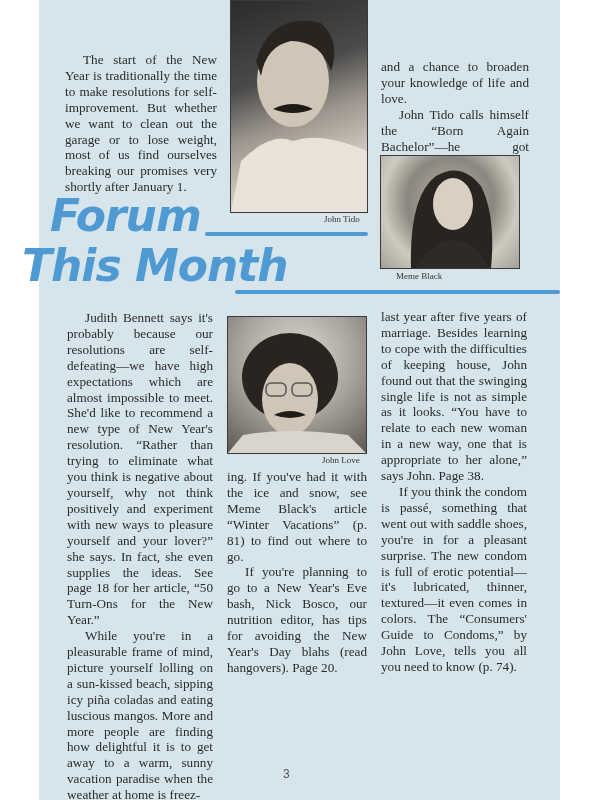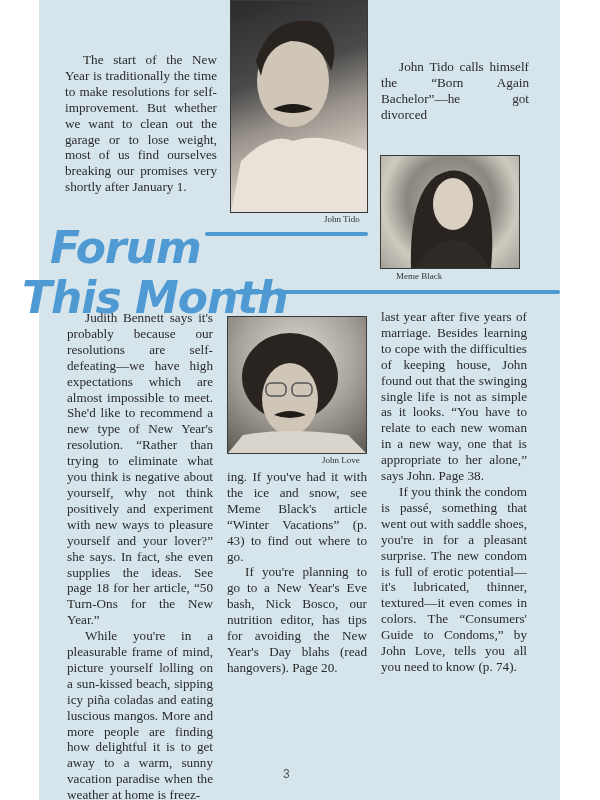--- a/index.html
+++ b/index.html
@@ -3,21 +3,21 @@
 <meta charset="utf-8">
 <style>
   html, body { margin:0; padding:0; }
   body { width:600px; height:800px; background:#ffffff; position:relative; overflow:hidden; }
   .page { position:absolute; left:39px; top:0; width:521px; height:800px; background:#d6e5ec; }
   .txt { position:absolute; font-family:"Liberation Serif", serif; font-size:13.2px; line-height:15.9px; color:#2a2a2a; text-align:justify; hyphens:manual; }
   .txt p { margin:0; text-indent:18px; }
   .txt p.noindent { text-indent:0; }
   .photo { position:absolute; background:#5b5b5b; border:1px solid #3a3a3a; overflow:hidden; }
   .caption { position:absolute; font-family:"Liberation Serif", serif; font-size:9px; color:#333; }
-  .title { position:absolute; font-family:"DejaVu Sans", sans-serif; font-style:italic; font-weight:bold; color:#4f9ad3; letter-spacing:-1px;margin-top:32px; }
+  .title { position:absolute; font-family:"DejaVu Sans", sans-serif; font-style:italic; font-weight:bold; color:#4f9ad3; letter-spacing:-1px; }
   .rule { position:absolute; height:4px; background:#4f9ad3; border-radius:2px; }
   .pagenum { position:absolute; left:283px; top:767px; font-family:"Liberation Sans", sans-serif; font-size:12px; color:#555; }
 </style>
 </head>
 <body>
 
 <div class="page"></div>
 
 <div class="txt" style="left:65px; top:52px; width:152px;">
   <p>The start of the New Year is traditionally the time to make resolutions for self-improvement. But whether we want to clean out the garage or to lose weight, most of us find ourselves breaking our promises very shortly after January 1.</p>
@@ -27,20 +27,21 @@
   <svg width="136" height="211" viewBox="0 0 136 211">
     <ellipse cx="62" cy="80" rx="36" ry="46" fill="#cfc6b8"></ellipse>
     <path d="M25 60 Q40 10 90 22 Q110 40 100 70 Q90 40 60 40 Q35 45 30 75 Z" fill="#2a2420"></path>
     <path d="M42 108 Q62 98 82 108 Q62 116 42 108 Z" fill="#1e1a16"></path>
     <path d="M0 211 L10 160 Q40 130 62 140 Q90 130 136 150 L136 211 Z" fill="#e8e2d8"></path>
   </svg>
 </div>
 <div class="caption" style="left:324px; top:214px;">John Tido</div>
 
 <div class="txt" style="left:381px; top:59px; width:148px;">
+  <p class="noindent">and a chance to broaden your knowledge of life and love.</p>
   <p>John Tido calls himself the “Born Again Bachelor”—he got divorced</p>
 </div>
 
 <div class="photo" style="left:380px; top:155px; width:138px; height:112px; background:radial-gradient(circle at 50% 40%,#b8b2a8 0%,#8c877e 45%,#cfcac0 70%,#a6a198 100%);">
   <svg width="138" height="112" viewBox="0 0 138 112">
     <path d="M30 112 Q28 40 55 20 Q80 5 100 30 Q115 60 110 112 Z" fill="#2a2420"></path>
     <ellipse cx="72" cy="48" rx="20" ry="26" fill="#d9d0c2"></ellipse>
     <path d="M35 112 Q50 85 72 84 Q95 85 108 112 Z" fill="#2e2a26"></path>
   </svg>
 </div>
@@ -62,21 +63,21 @@
     <ellipse cx="62" cy="82" rx="28" ry="36" fill="#cfc6b8"></ellipse>
     <rect x="38" y="66" width="20" height="13" rx="5" fill="none" stroke="#555" stroke-width="1.5"></rect>
     <rect x="64" y="66" width="20" height="13" rx="5" fill="none" stroke="#555" stroke-width="1.5"></rect>
     <path d="M46 98 Q62 90 78 98 Q62 104 46 98 Z" fill="#1e1a16"></path>
     <path d="M0 136 L15 118 Q60 110 120 118 L138 136 Z" fill="#d9d4cc"></path>
   </svg>
 </div>
 <div class="caption" style="left:322px; top:455px;">John Love</div>
 
 <div class="txt" style="left:227px; top:469px; width:140px;">
-  <p class="noindent">ing. If you've had it with the ice and snow, see Meme Black's article “Winter Vacations” (p. 43) to find out where to go.</p>
+  <p class="noindent">ing. If you've had it with the ice and snow, see Meme Black's article “Winter Vacations” (p. 81) to find out where to go.</p>
   <p>If you're planning to go to a New Year's Eve bash, Nick Bosco, our nutrition editor, has tips for avoiding the New Year's Day blahs (read hangovers). Page 20.</p>
 </div>
 
 <div class="txt" style="left:381px; top:309px; width:146px;">
   <p class="noindent">last year after five years of marriage. Besides learning to cope with the difficulties of keeping house, John found out that the swinging single life is not as simple as it looks. “You have to relate to each new woman in a new way, one that is appropriate to her alone,” says John. Page 38.</p>
   <p>If you think the condom is passé, something that went out with saddle shoes, you're in for a pleasant surprise. The new condom is full of erotic potential—it's lubricated, thinner, textured—it even comes in colors. The “Consumers' Guide to Condoms,” by John Love, tells you all you need to know (p. 74).</p>
 </div>
 
 <div class="pagenum">3</div>
 

